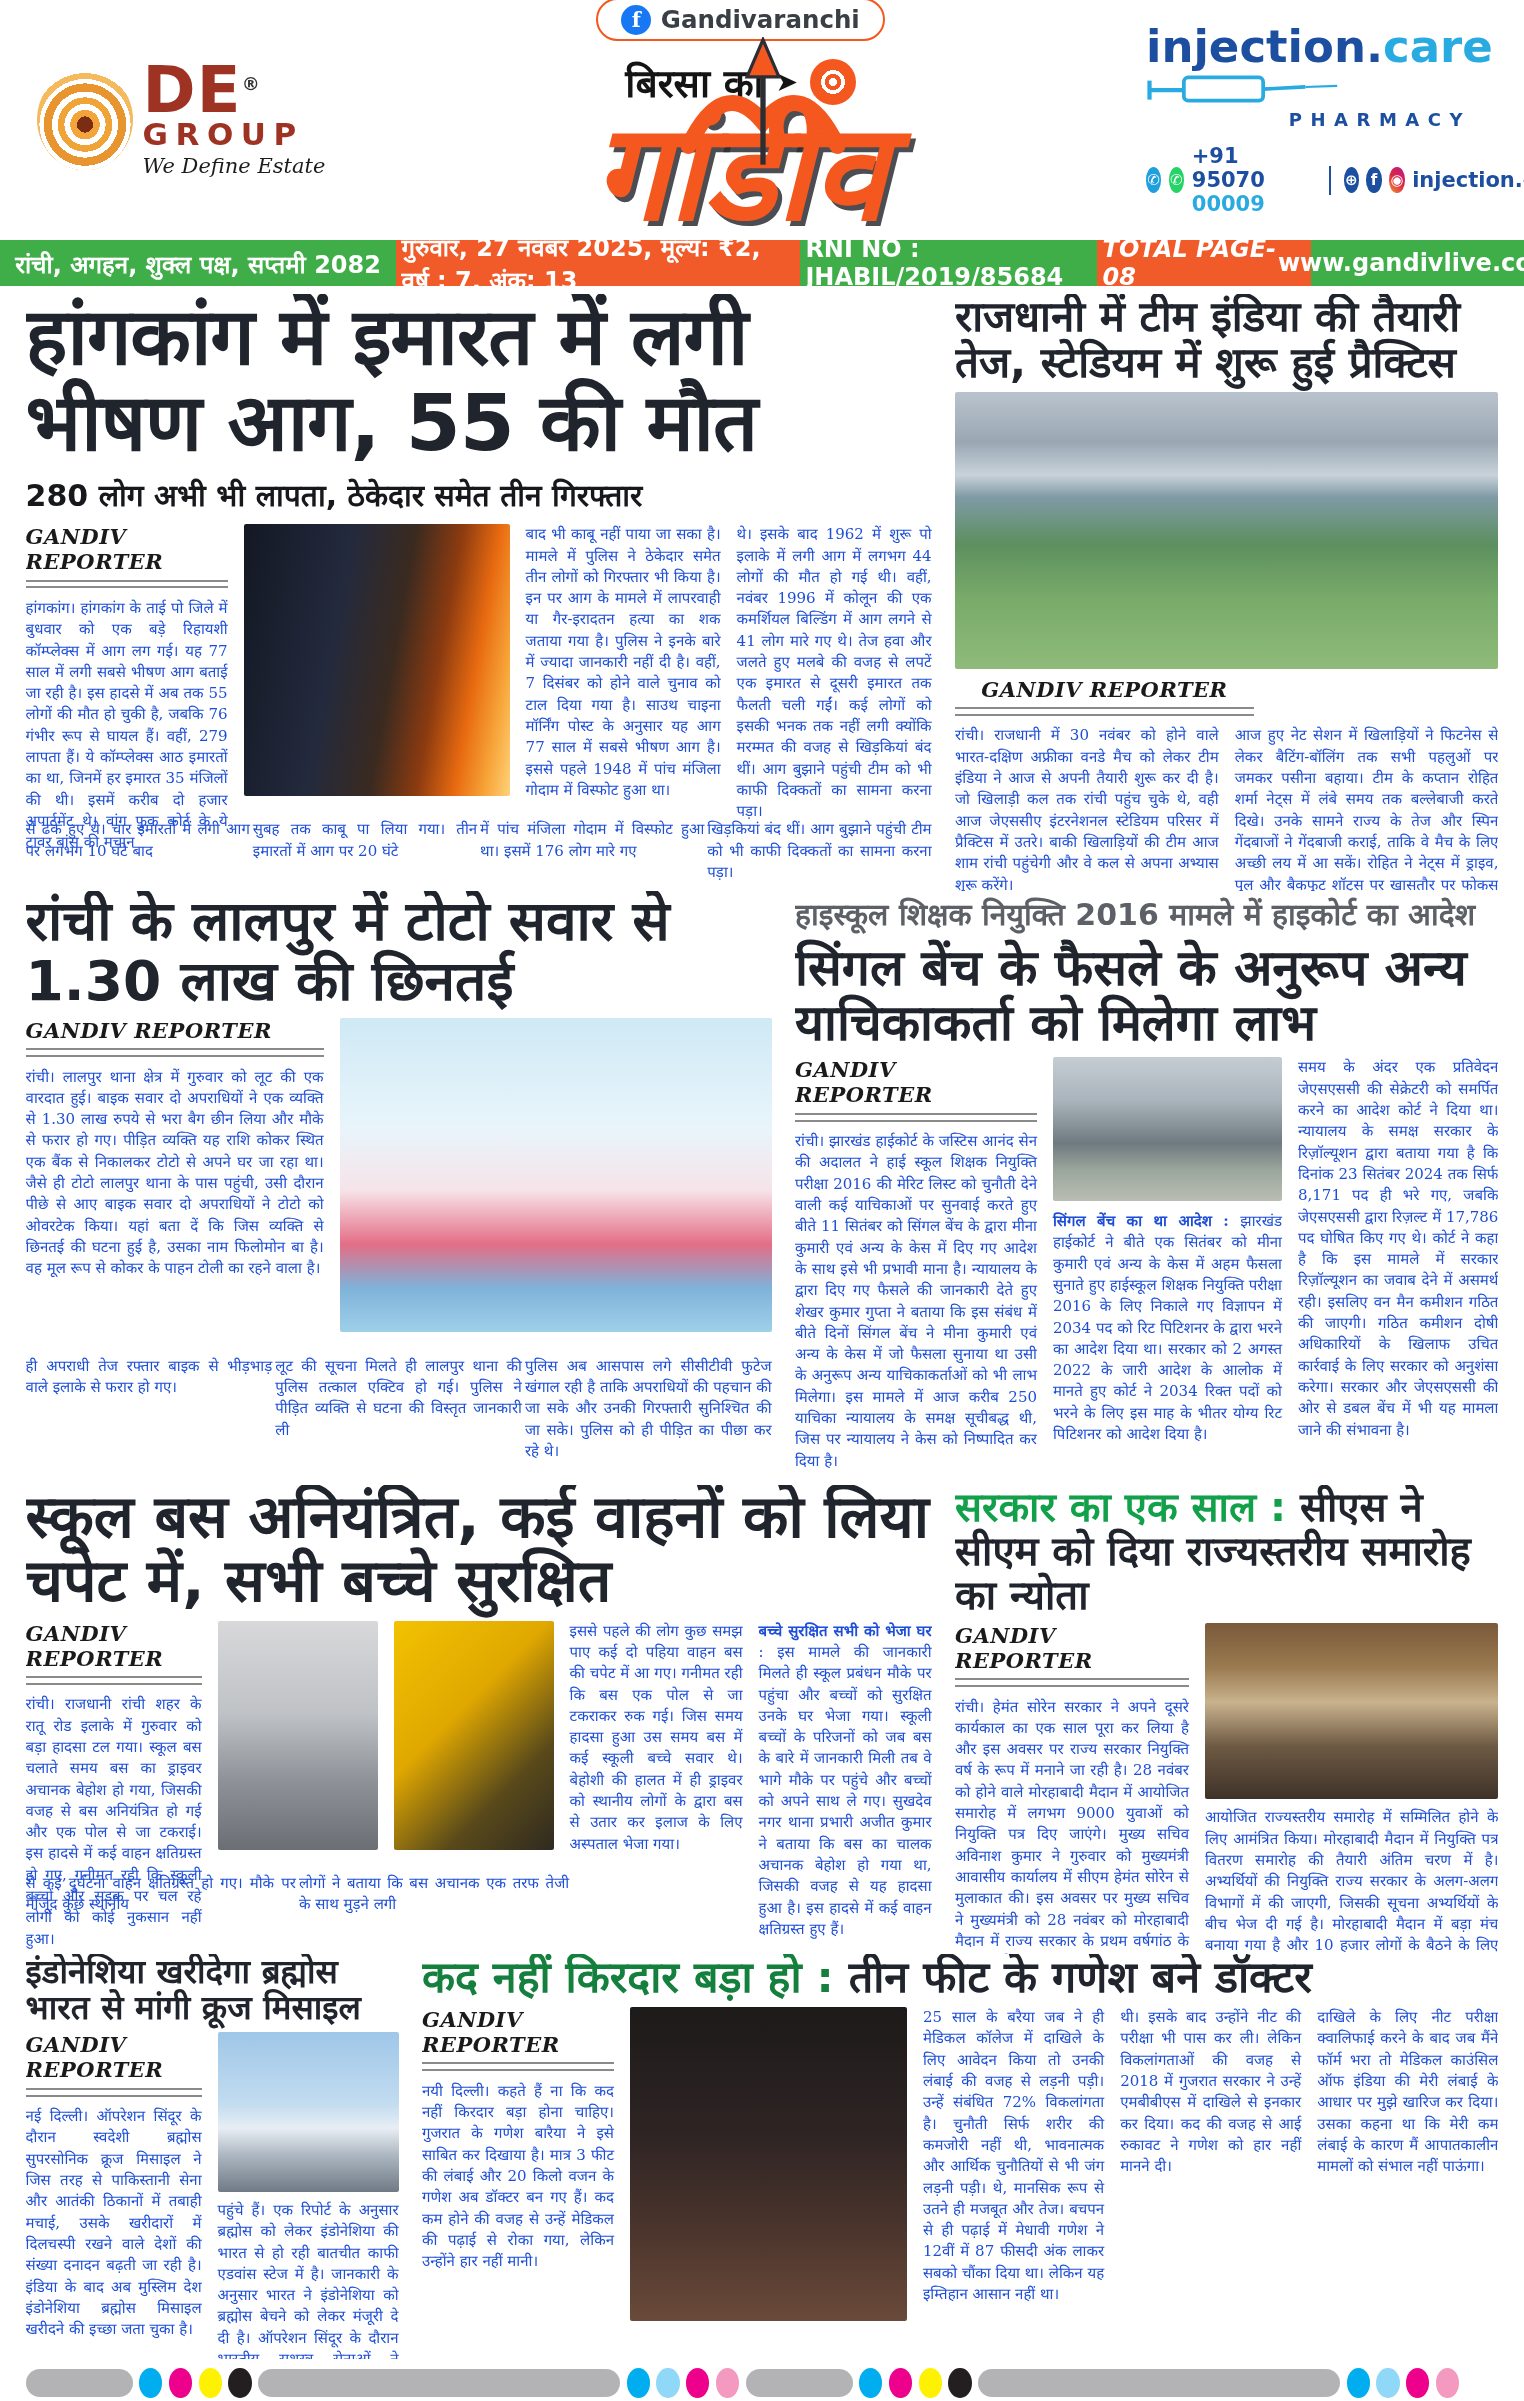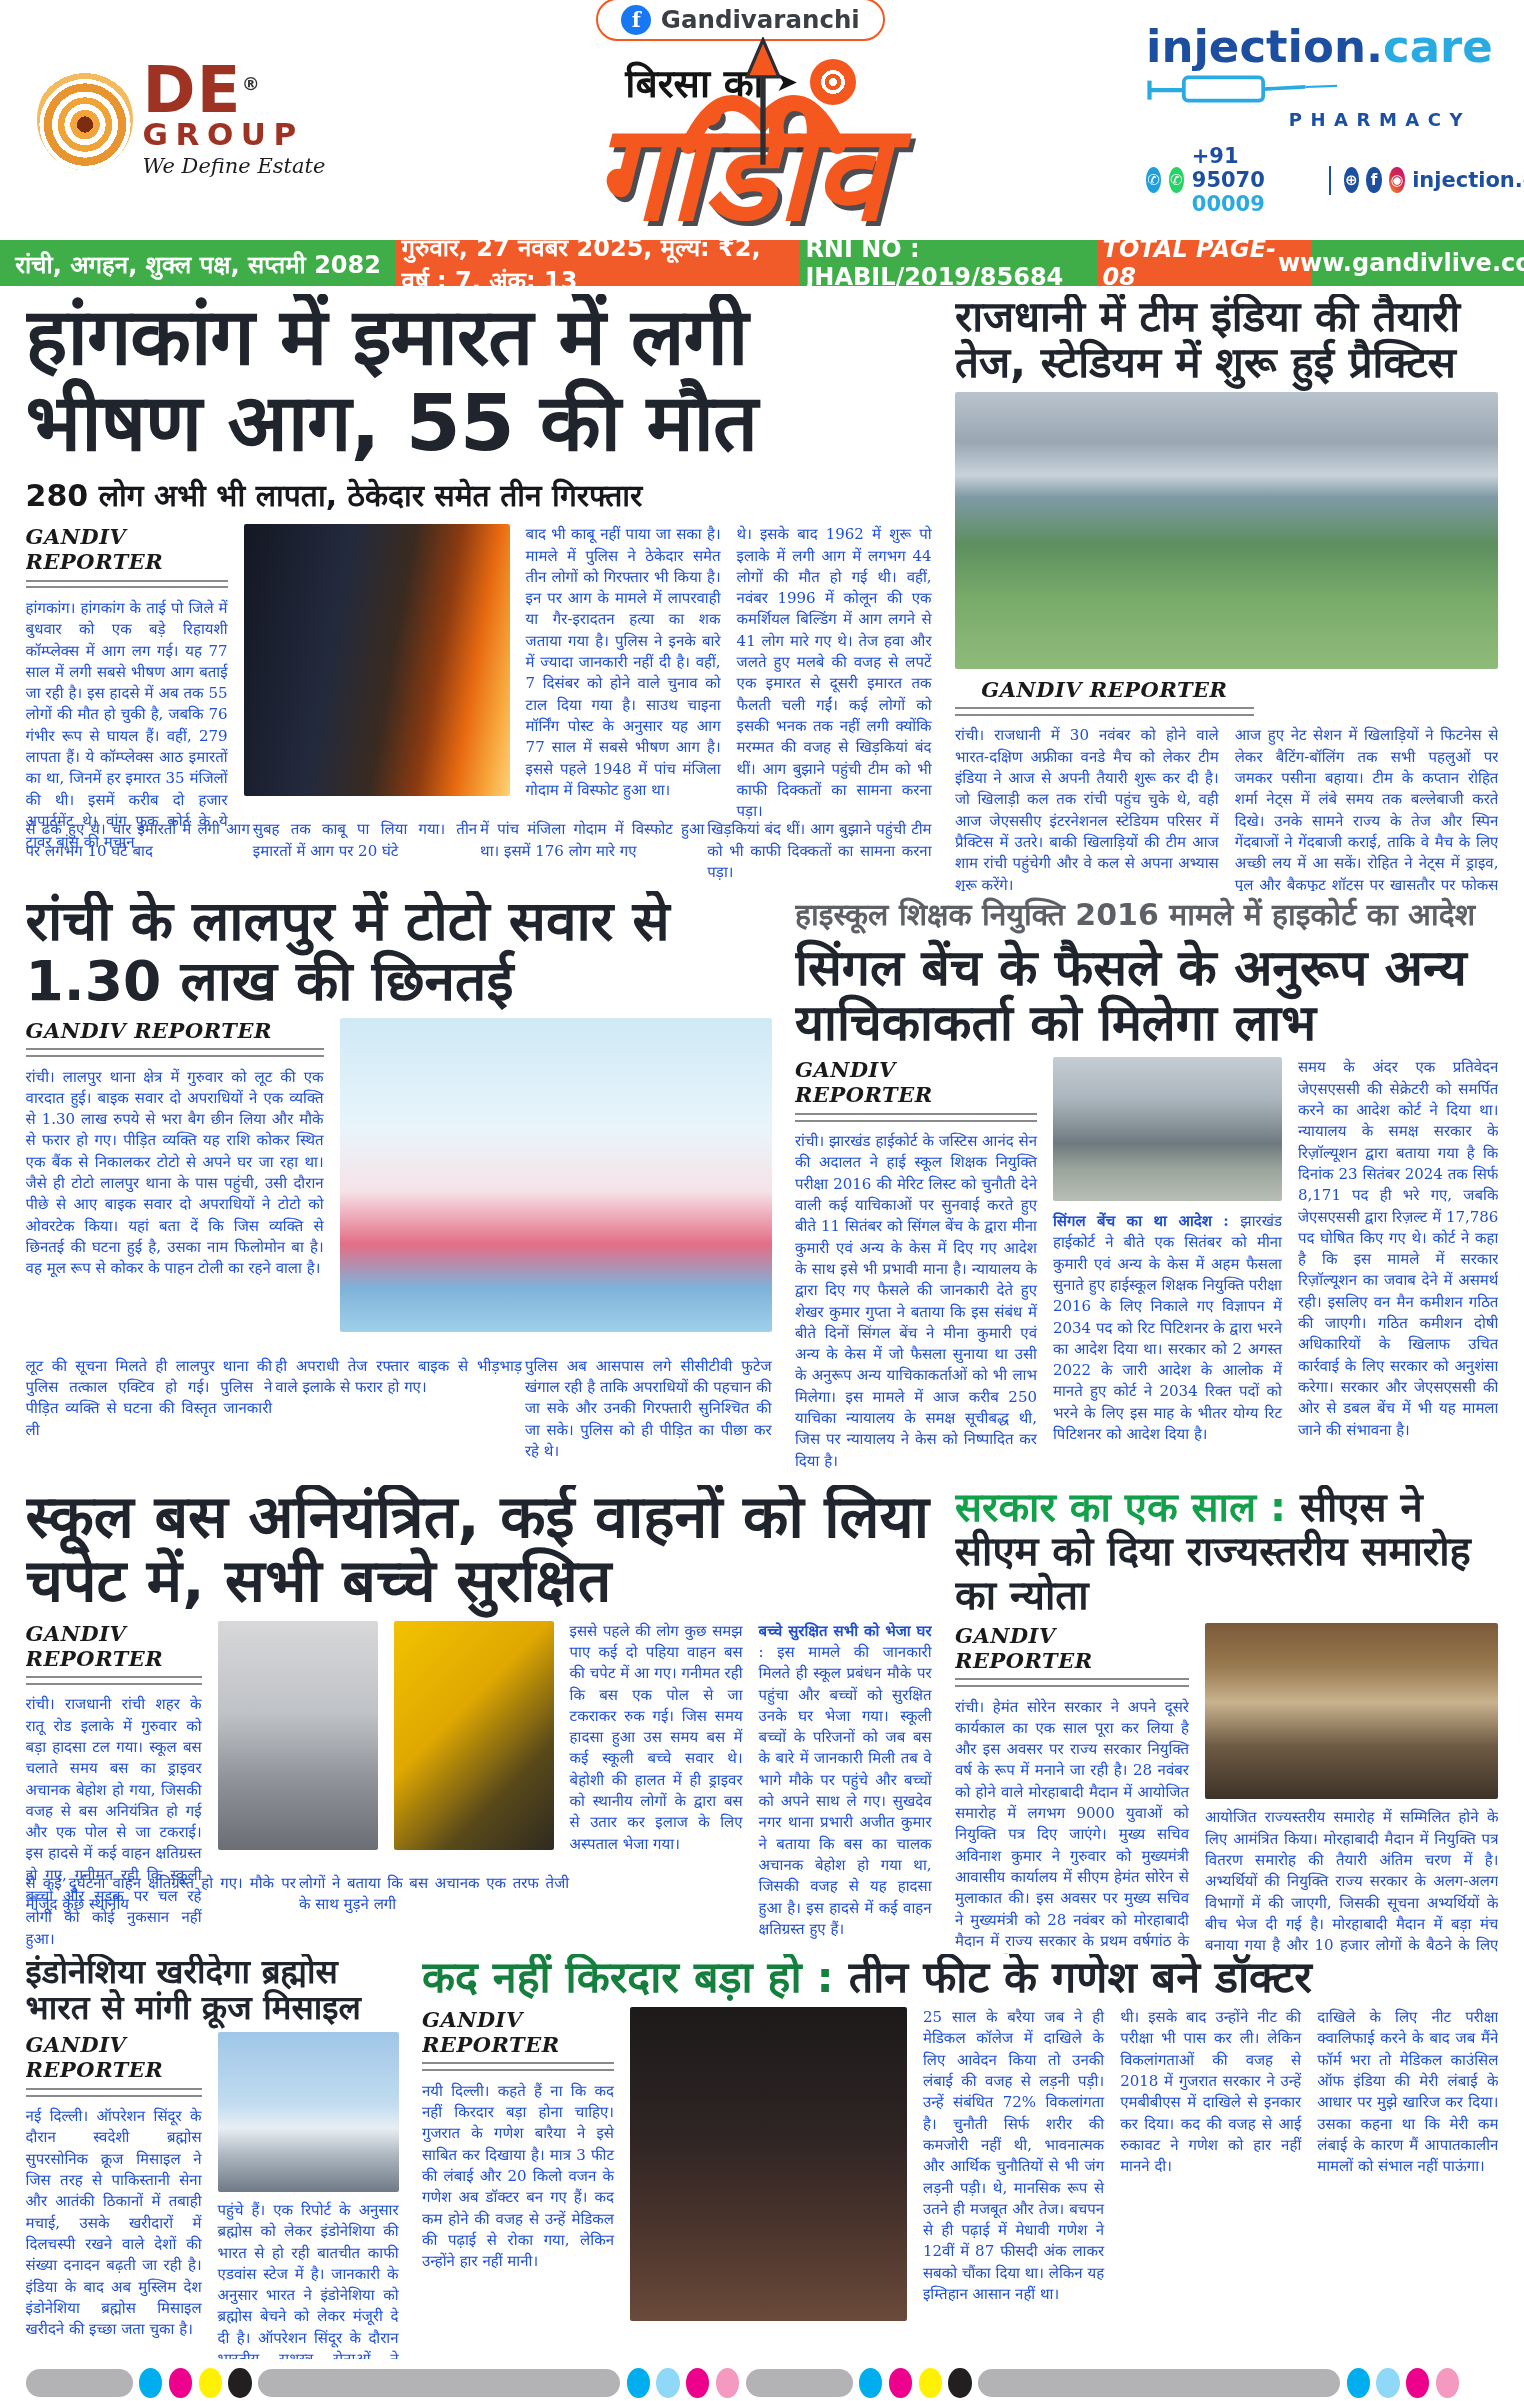--- a/index.html
+++ b/index.html
@@ -195,22 +195,22 @@
         <h2 class="hl hl-toto">रांची के लालपुर में टोटो सवार से 1.30 लाख की छिनतई</h2>
         <div class="bodyrow" style="height:320px;">
           <div style="flex:0 0 298px;">
             <div class="byline">GANDIV REPORTER</div>
             <div class="byrule"></div>
             <p class="bt">रांची। लालपुर थाना क्षेत्र में गुरुवार को लूट की एक वारदात हुई। बाइक सवार दो अपराधियों ने एक व्यक्ति से 1.30 लाख रुपये से भरा बैग छीन लिया और मौके से फरार हो गए। पीड़ित व्यक्ति यह राशि कोकर स्थित एक बैंक से निकालकर टोटो से अपने घर जा रहा था। जैसे ही टोटो लालपुर थाना के पास पहुंची, उसी दौरान पीछे से आए बाइक सवार दो अपराधियों ने टोटो को ओवरटेक किया। यहां बता दें कि जिस व्यक्ति से छिनतई की घटना हुई है, उसका नाम फिलोमोन बा है। वह मूल रूप से कोकर के पाहन टोली का रहने वाला है।</p>
           </div>
           <div class="photo snatch" style="flex:1;height:314px;"></div>
         </div>
         <div class="caprow">
+          <p class="bt" style="flex:1;">ही अपराधी तेज रफ्तार बाइक से भीड़भाड़ वाले इलाके से फरार हो गए।</p>
           <p class="bt" style="flex:1;">लूट की सूचना मिलते ही लालपुर थाना की पुलिस तत्काल एक्टिव हो गई। पुलिस ने पीड़ित व्यक्ति से घटना की विस्तृत जानकारी ली</p>
-          <p class="bt" style="flex:1;">ही अपराधी तेज रफ्तार बाइक से भीड़भाड़ वाले इलाके से फरार हो गए।</p>
           <p class="bt" style="flex:1;">पुलिस अब आसपास लगे सीसीटीवी फुटेज खंगाल रही है ताकि अपराधियों की पहचान की जा सके और उनकी गिरफ्तारी सुनिश्चित की जा सके। पुलिस को ही पीड़ित का पीछा कर रहे थे।</p>
         </div>
       </section>
 
       <aside class="art" style="flex:1;">
         <div class="kicker">हाइस्कूल शिक्षक नियुक्ति 2016 मामले में हाइकोर्ट का आदेश</div>
         <h2 class="hl hl-hc">सिंगल बेंच के फैसले के अनुरूप अन्य याचिकाकर्ता को मिलेगा लाभ</h2>
         <div class="bodyrow" style="height:405px;">
           <div style="flex:0 0 242px;">
             <div class="byline">GANDIV REPORTER</div>

